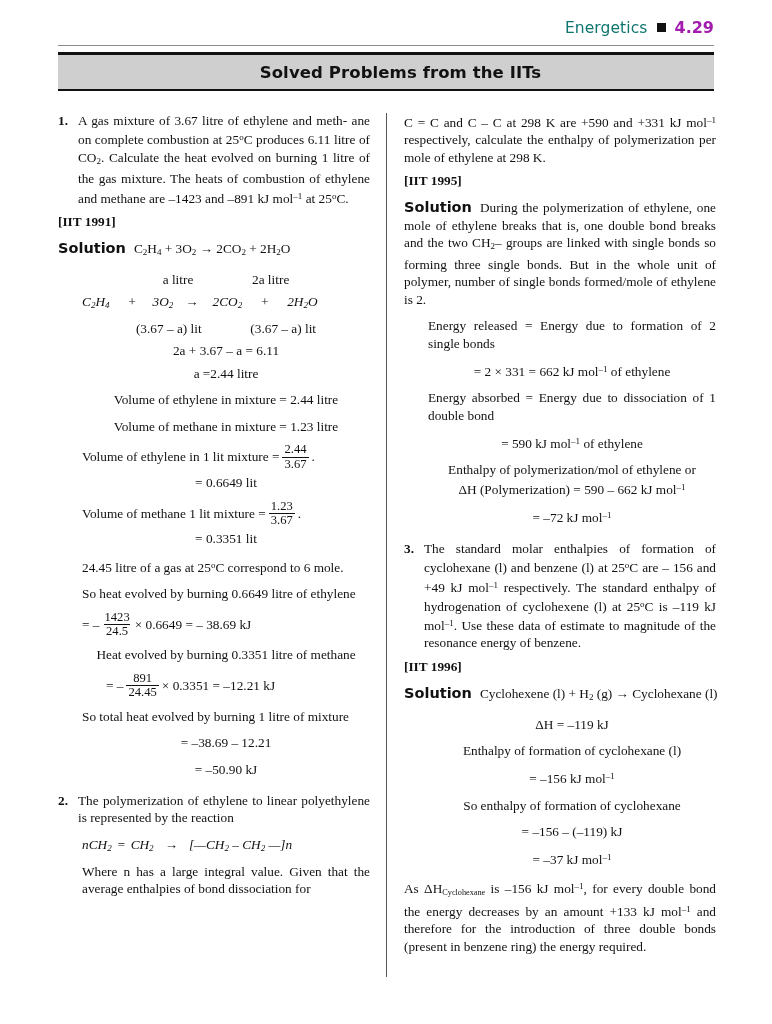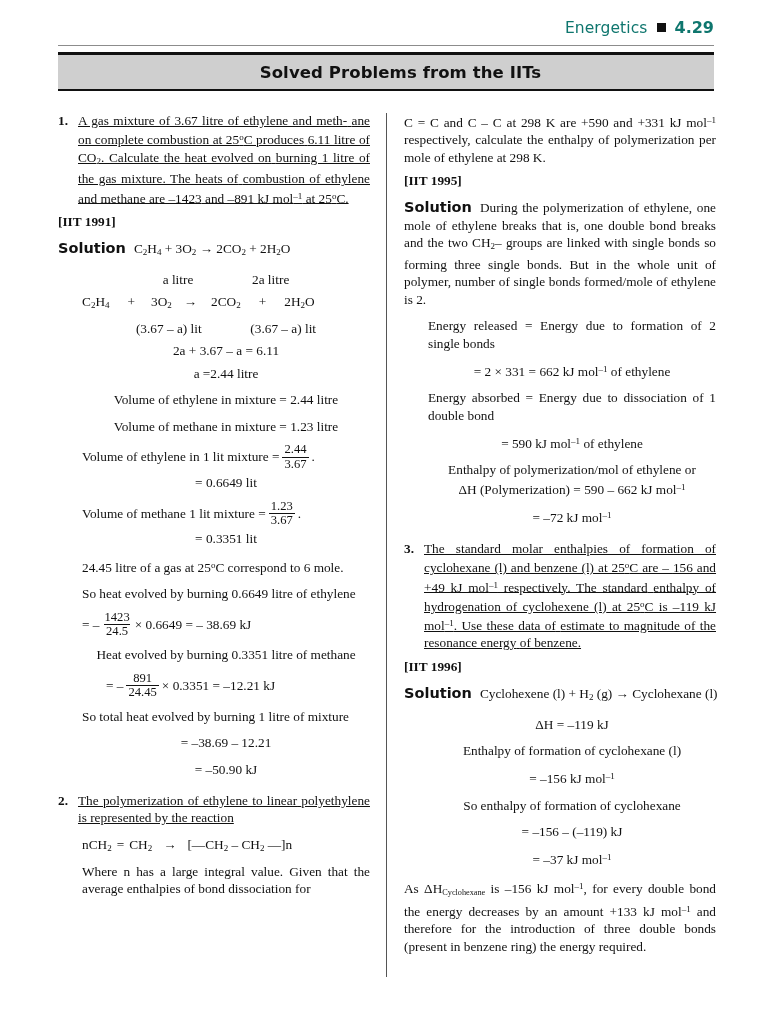--- a/index.html
+++ b/index.html
@@ -40,21 +40,21 @@
   }
   .runhead-square {
     width: 9px; height: 9px;
     background: #111;
     display: inline-block;
     margin-bottom: 1px;
   }
   .runhead-folio {
     font-size: 16px;
     font-weight: bold;
-    color: #0f766e;
+    color: #a21caf;
   }
   .runhead-rule {
     position: absolute;
     left: 58px;
     right: 58px;
     top: 45px;
     height: 1px;
     background: #8c8c8c;
   }
 
@@ -118,21 +118,20 @@
     width: 20px;
     flex: 0 0 20px;
     font-size: 13.3px;
     text-align: left;
   }
   .problem-body {
     flex: 1 1 auto;
     text-align: justify;
     text-justify: inter-word;
     hyphens: none;
-    text-decoration: underline;
   }
   .para {
     text-align: justify;
     margin: 0;
   }
 
   .tag {
     font-weight: bold;
     margin-top: 6px;
     font-size: 13.3px;
@@ -162,20 +161,21 @@
   .gap-l { margin-top: 14px; }
 
   
   sub { font-size: .68em; vertical-align: -.25em; }
   sup { font-size: .68em; vertical-align: .42em; }
 
   .eqrow {
     display: flex;
     margin-left: 24px;
     white-space: nowrap;
+    font-style: italic;
   }
   .eq-sp { display: inline-block; }
 
   
   .frac {
     display: inline-flex;
     flex-direction: column;
     align-items: center;
     vertical-align: -0.55em;
     margin: 0 3px;

